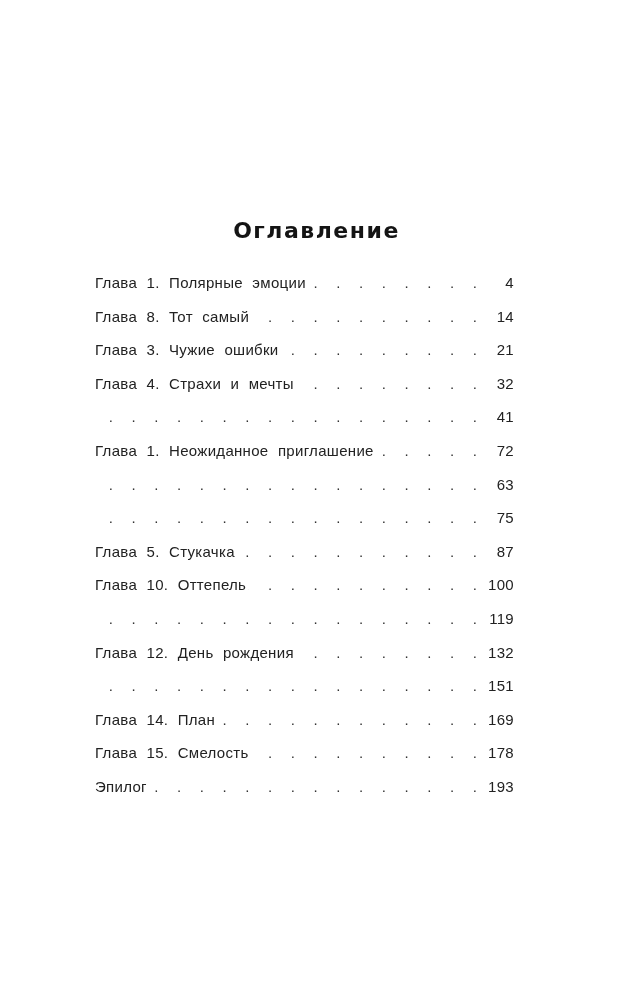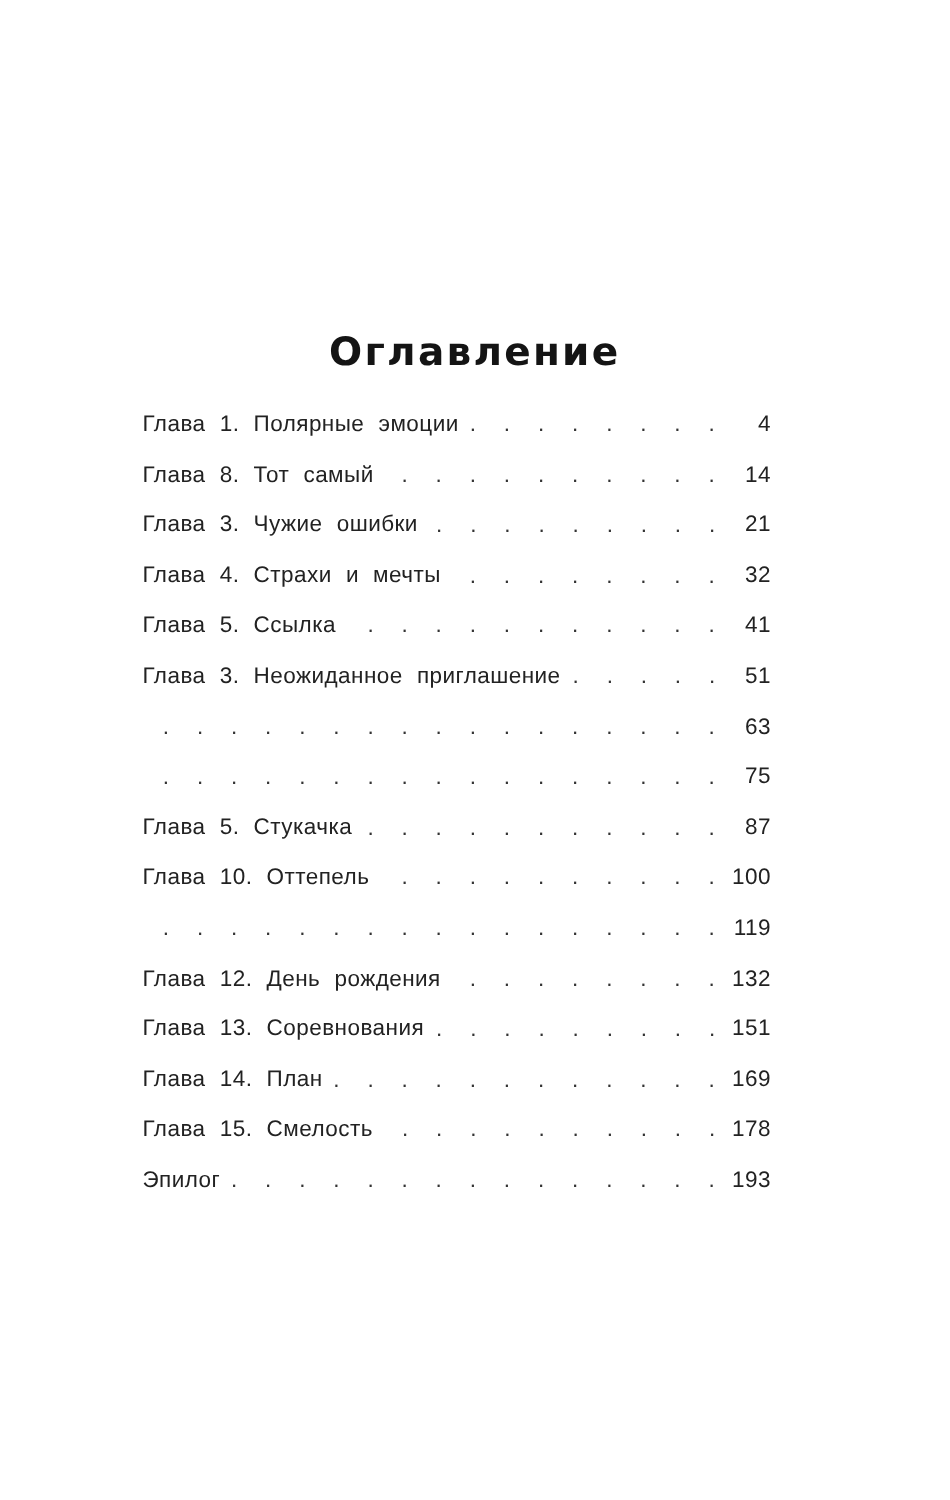--- a/index.html
+++ b/index.html
@@ -1,20 +1,20 @@
 <!DOCTYPE html>
 <html><head>
   <meta charset="utf-8">
   <style>
     html, body { margin: 0; padding: 0; background: #ffffff; }
     body { width: 633px; height: 1000px; position: relative; overflow: hidden;
            font-family: "Liberation Sans", "DejaVu Sans", sans-serif; color: #1a1a1a; }
     .title {
       position: absolute; left: 0; width: 633px; top: 203px; text-align: center;
-      font-family: "DejaVu Sans", sans-serif; font-weight: bold; font-size: 26px;
+      font-family: "DejaVu Sans", sans-serif; font-weight: bold; font-size: 22px;
       letter-spacing: 1.5px; color: #141414;
     }
     .toc { position: absolute; left: 95px; width: 419px; top: 272px; }
     .row {
       position: relative; height: 33.6px; line-height: 22px;
       font-size: 15px; letter-spacing: 0.3px; color: #222;
       display: flex; align-items: flex-start; overflow: hidden; white-space: nowrap;
     }
     .label { flex: 0 0 auto; word-spacing: 5px; background: #fff; padding-right: 2px; }
     .dots {
@@ -43,28 +43,27 @@
       <span class="label">Глава  3.  Чужие  ошибки</span>
       <span class="dots">. . . . . . . . . . . . . . . . . . . . . . . . . . . .</span>
       <span class="page">21</span>
     </div>
   <div class="row">
       <span class="label">Глава  4.  Страхи  и  мечты</span>
       <span class="dots">. . . . . . . . . . . . . . . . . . . . . . . . . . . .</span>
       <span class="page">32</span>
     </div>
   <div class="row">
-      <span class="label">Глава  5.  Ссылка</span>
       <span class="dots">. . . . . . . . . . . . . . . . . . . . . . . . . . . .</span>
       <span class="page">41</span>
     </div>
   <div class="row">
-      <span class="label">Глава  3.  Неожиданное  приглашение</span>
+      <span class="label">Глава  1.  Неожиданное  приглашение</span>
       <span class="dots">. . . . . . . . . . . . . . . . . . . . . . . . . . . .</span>
-      <span class="page">51</span>
+      <span class="page">72</span>
     </div>
   <div class="row">
       <span class="dots">. . . . . . . . . . . . . . . . . . . . . . . . . . . .</span>
       <span class="page">63</span>
     </div>
   <div class="row">
       <span class="dots">. . . . . . . . . . . . . . . . . . . . . . . . . . . .</span>
       <span class="page">75</span>
     </div>
   <div class="row">
@@ -80,21 +79,20 @@
   <div class="row">
       <span class="dots">. . . . . . . . . . . . . . . . . . . . . . . . . . . .</span>
       <span class="page">119</span>
     </div>
   <div class="row">
       <span class="label">Глава  12.  День  рождения</span>
       <span class="dots">. . . . . . . . . . . . . . . . . . . . . . . . . . . .</span>
       <span class="page">132</span>
     </div>
   <div class="row">
-      <span class="label">Глава  13.  Соревнования</span>
       <span class="dots">. . . . . . . . . . . . . . . . . . . . . . . . . . . .</span>
       <span class="page">151</span>
     </div>
   <div class="row">
       <span class="label">Глава  14.  План</span>
       <span class="dots">. . . . . . . . . . . . . . . . . . . . . . . . . . . .</span>
       <span class="page">169</span>
     </div>
   <div class="row">
       <span class="label">Глава  15.  Смелость</span>

